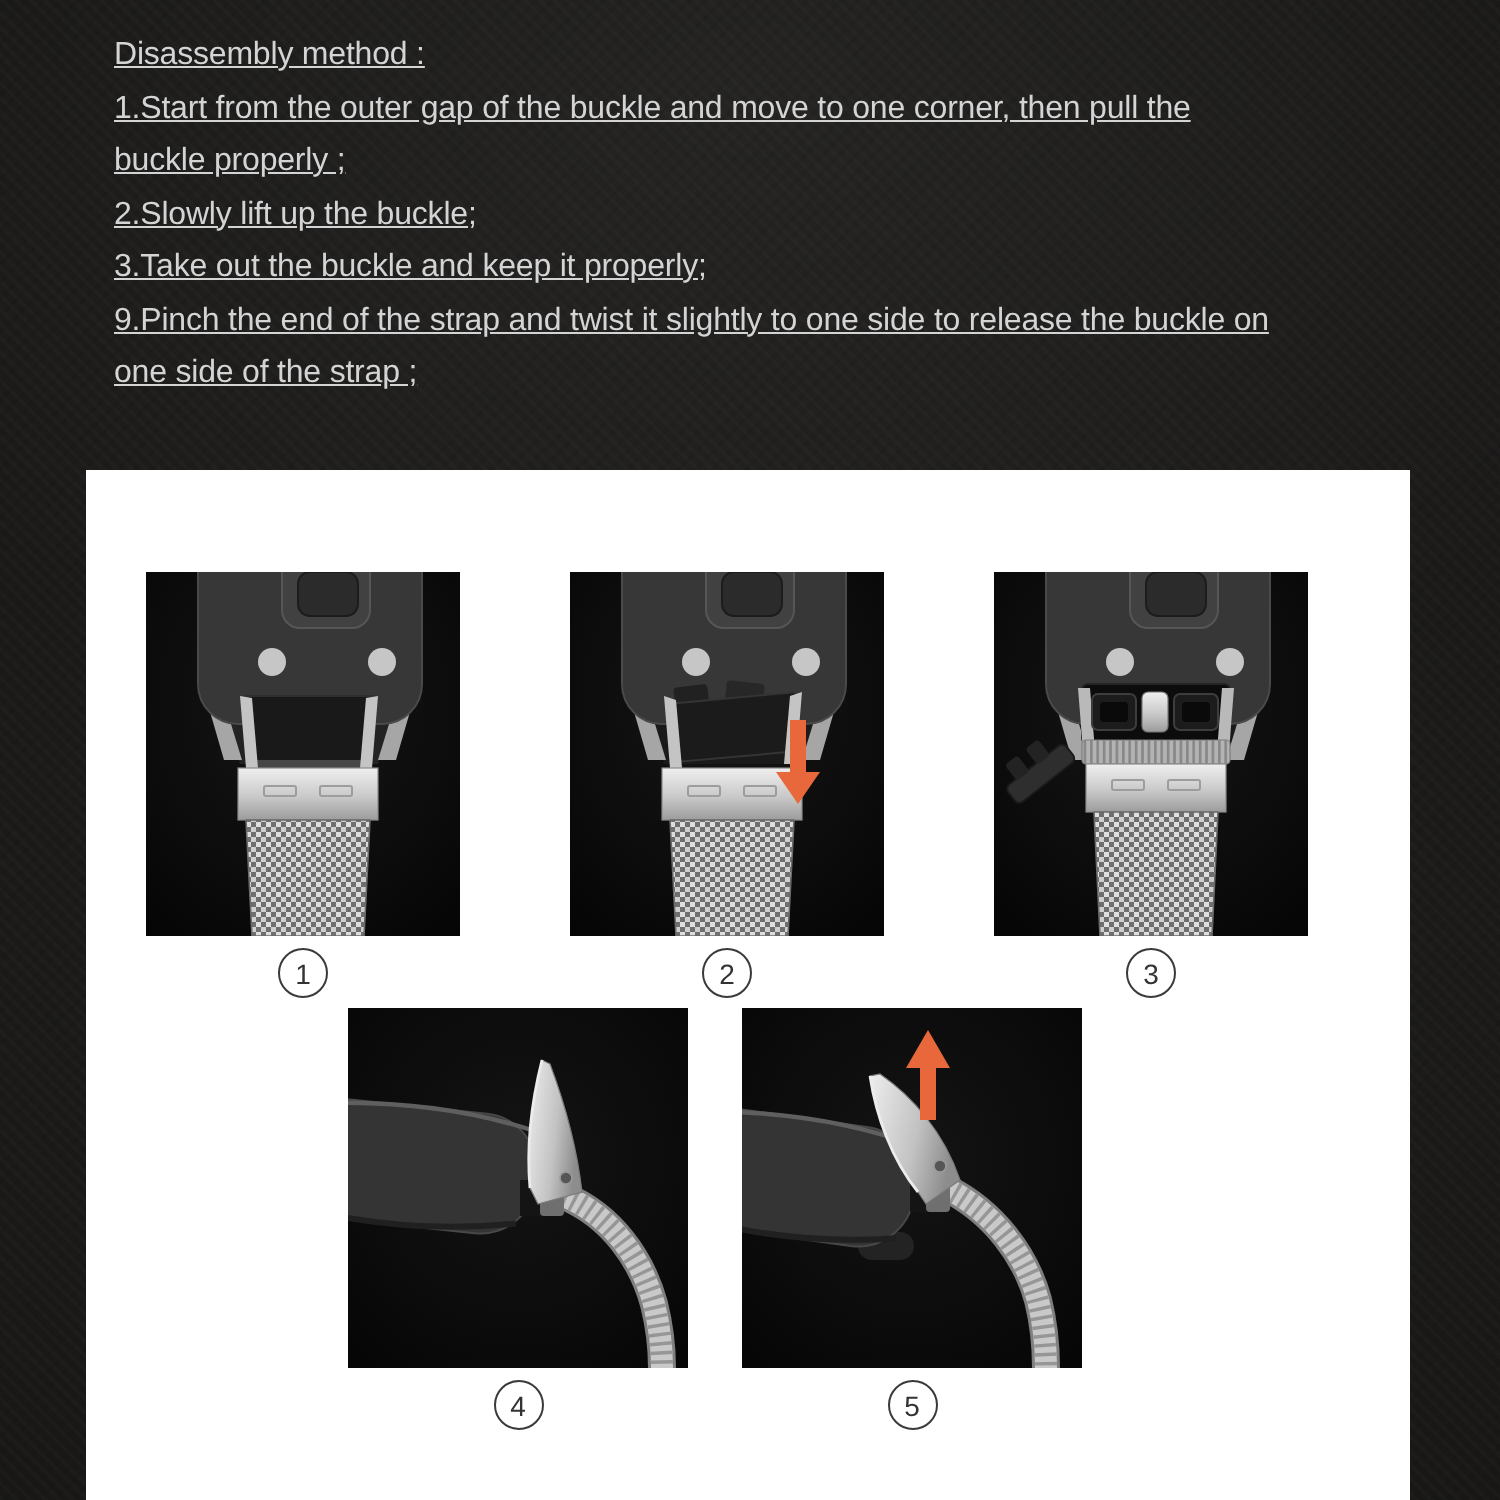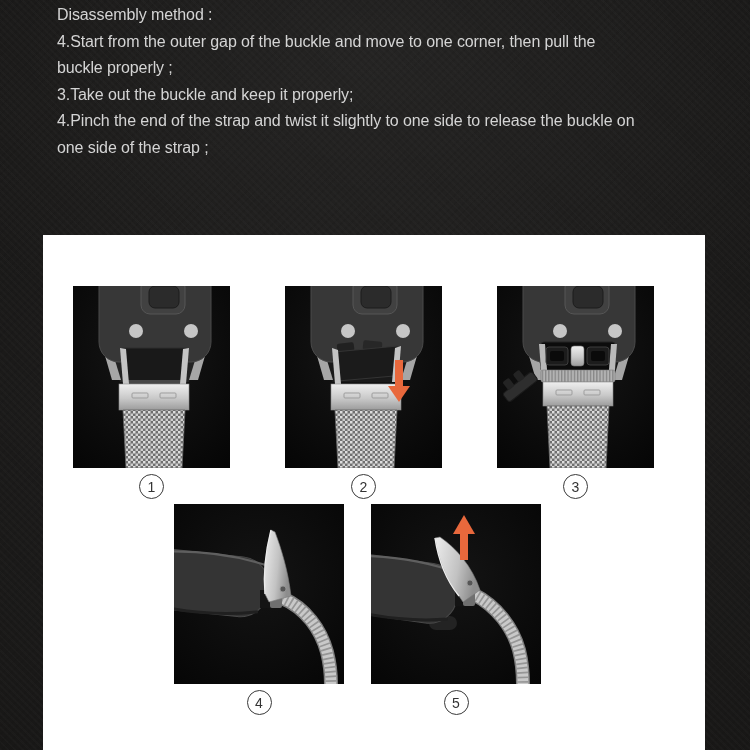--- a/index.html
+++ b/index.html
@@ -11,22 +11,22 @@
       radial-gradient(ellipse 1000px 700px at 50% 55%, rgba(255,255,255,0.02), rgba(0,0,0,0.25) 95%),
       #1b1a19;
   }
   body::before{ 
     content:"";position:absolute;inset:0;pointer-events:none;z-index:0;
     background:
       repeating-linear-gradient(45deg, rgba(255,255,255,0.016) 0 2px, rgba(0,0,0,0) 2px 5px),
       repeating-linear-gradient(-45deg, rgba(0,0,0,0.06) 0 2px, rgba(0,0,0,0) 2px 6px);
   }
   .instructions{
-    position:absolute;left:57px;top:2px;z-index:2;
-    color:#d4d4d4;font-size:16px;line-height:26.5px;letter-spacing:-0.1px;
+    position:absolute;left:57px;top:15px;z-index:2;
+    color:#d4d4d4;font-size:16px;line-height:26.5px;letter-spacing:-0.1px;text-decoration:underline;
   }
   .card{
     position:absolute;left:43px;top:235px;width:662px;height:515px;
     background:#ffffff;z-index:1;
   }
   .fig-row{display:flex;}
   .row-1{margin:51px 0 0 30px;gap:55px;}
   .row-2{margin:5px 0 0 131px;gap:27px;}
   .figure{display:flex;flex-direction:column;align-items:center;}
   .photo{display:block;}
@@ -35,24 +35,25 @@
     border:1.5px solid #3a3a3a;border-radius:50%;
     display:flex;align-items:center;justify-content:center;
     font-size:14px;color:#333333;
   }
 </style>
 </head>
 <body>
 
 <div class="instructions">
   <div>Disassembly method :</div>
-  <div>4.Start from the outer gap of the buckle and move to one corner, then pull the</div>
+  <div>1.Start from the outer gap of the buckle and move to one corner, then pull the</div>
   <div>buckle properly ;</div>
+  <div>2.Slowly lift up the buckle;</div>
   <div>3.Take out the buckle and keep it properly;</div>
-  <div>4.Pinch the end of the strap and twist it slightly to one side to release the buckle on</div>
+  <div>9.Pinch the end of the strap and twist it slightly to one side to release the buckle on</div>
   <div>one side of the strap ;</div>
 </div>
 
 <div class="card">
 
   <div class="fig-row row-1">
 
     <div class="figure">
       <svg class="photo" width="157" height="182" viewBox="0 0 157 182">
         <defs>

